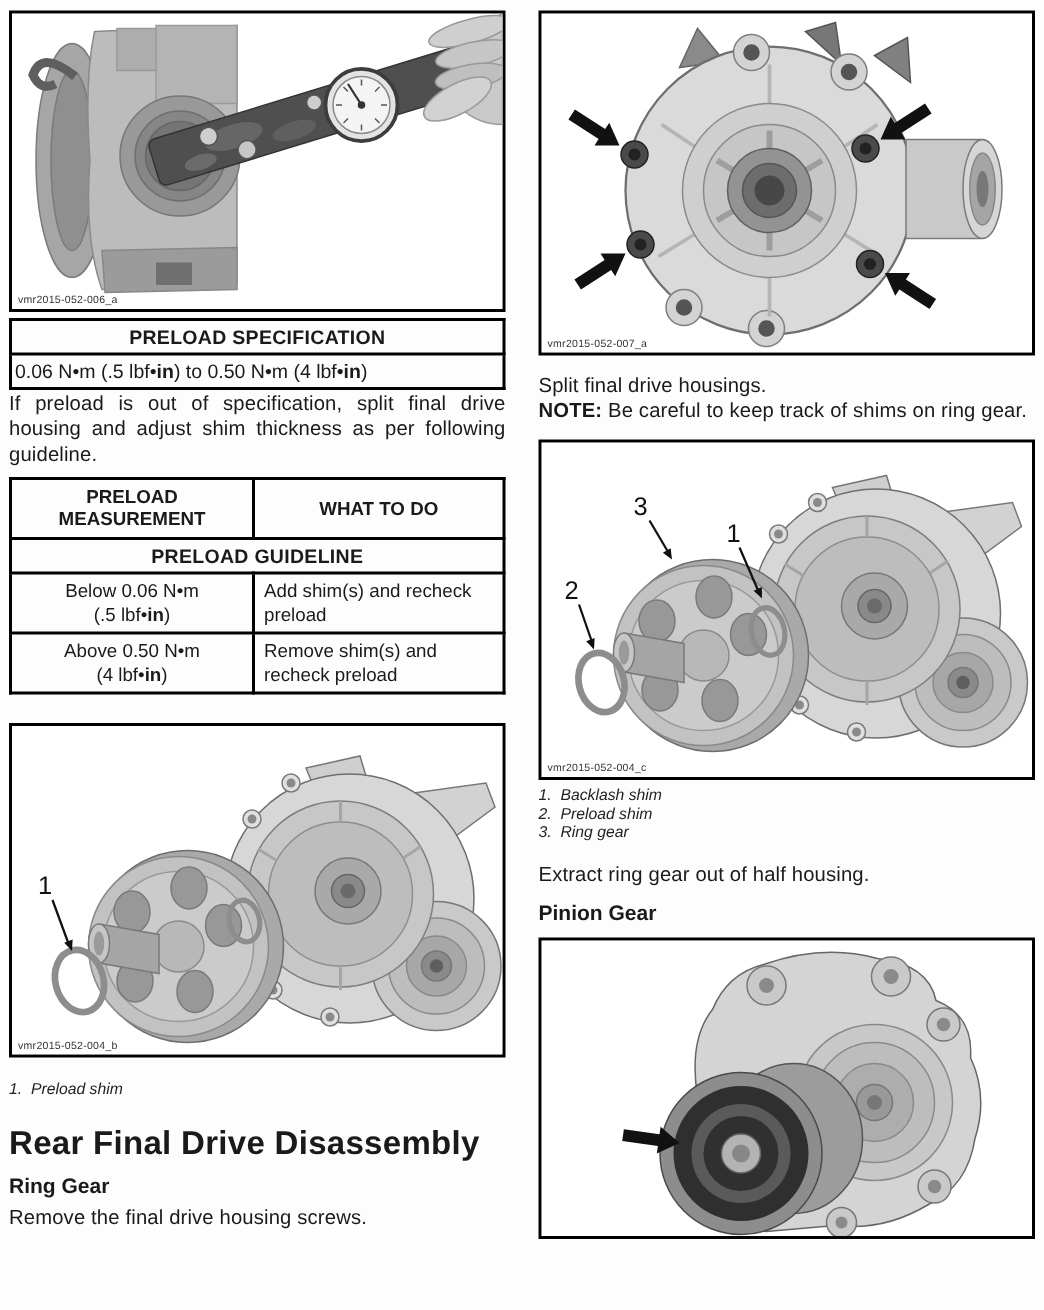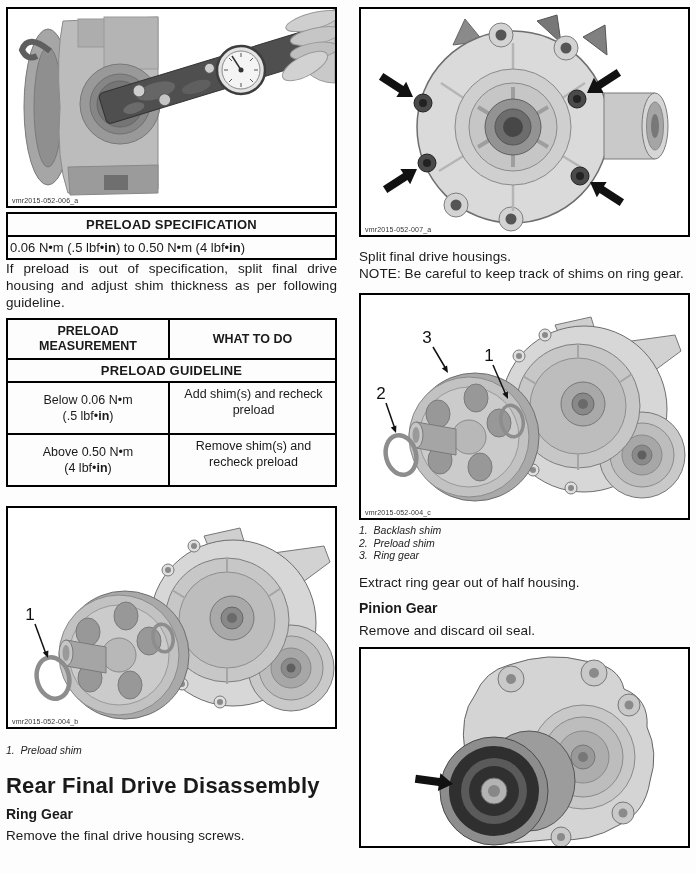--- a/index.html
+++ b/index.html
@@ -16,21 +16,21 @@
 
   .para { font-size:13.5px; line-height:17px; text-align:justify; letter-spacing:.1px; }
   .para.single { text-align:left; }
 
   table { border-collapse:collapse; width:331px; table-layout:fixed; }
   th, td { border:2px solid #000; }
   .tbl-title { font-weight:bold; font-size:13px; text-align:center; padding:3px 2px; letter-spacing:.2px; }
   .tbl-value { font-size:13px; padding:3px 2px; }
   .col-head  { font-weight:bold; font-size:12.5px; text-align:center; padding:4px 2px; line-height:15px; }
   .cell-meas { font-size:12.5px; text-align:center; padding:3px 16px; line-height:16px; }
-  .cell-act  { font-size:12.5px; text-align:center; padding:3px 4px 15px 6px; line-height:16px; }
+  .cell-act  { font-size:12.5px; text-align:left; padding:3px 4px 3px 6px; line-height:16px; }
   .w-meas { width:162px; }
 
   .legend { font-style:italic; font-size:10.5px; line-height:12.5px; color:#222; white-space:pre; }
 
   h1 { font-size:22px; font-weight:bold; letter-spacing:.2px; line-height:22px; }
   h2 { font-size:14px; font-weight:bold; line-height:17px; }
 
   .mt3{margin-top:15px}.mt4{margin-top:4px}.mt5{margin-top:5px}.mt6{margin-top:0}
   .mt7{margin-top:7px}.mt8{margin-top:8px}.mt9{margin-top:9px}.mt11{margin-top:11px}
   .mt12{margin-top:12px}.mt18{margin-top:18px}.mt19{margin-top:19px}
@@ -276,21 +276,21 @@
           <polygon points="0,0 -14,-9 -14,-4 -38,-4 -38,4 -14,4 -14,9" transform="translate(52 88) rotate(33)"></polygon>
           <polygon points="0,0 -14,-9 -14,-4 -38,-4 -38,4 -14,4 -14,9" transform="translate(56 160) rotate(-33)"></polygon>
           <polygon points="0,0 -14,-9 -14,-4 -38,-4 -38,4 -14,4 -14,9" transform="translate(226 84) rotate(147)"></polygon>
           <polygon points="0,0 -14,-9 -14,-4 -38,-4 -38,4 -14,4 -14,9" transform="translate(229 173) rotate(213)"></polygon>
         </g>
       </svg>
       <div class="fig-caption">vmr2015-052-007_a</div>
     </div>
 
     <p class="para single mt11">Split final drive housings.</p>
-    <p class="para mt6"><span style="font-weight: normal;">NOTE:</span><span> Be careful to keep track of shims on ring gear.</span></p>
+    <p class="para mt6"><span style="font-weight: bold;">NOTE:</span><span> Be careful to keep track of shims on ring gear.</span></p>
 
     <div class="figure mt11" style="height:227px">
       <svg viewBox="0 0 327 223">
         <rect x="0" y="0" width="327" height="223" fill="#ffffff"></rect>
 
         <g>
           <polygon points="194,30 230,22 236,42 204,54" fill="#cfcfcf" stroke="#777"></polygon>
           <polygon points="256,48 314,40 320,56 274,90" fill="#d2d2d2" stroke="#777"></polygon>
           <circle cx="223" cy="114" r="83" fill="#d7d7d7" stroke="#6e6e6e"></circle>
           <circle cx="281" cy="160" r="43" fill="#c9c9c9" stroke="#777"></circle>
@@ -358,21 +358,20 @@
       </svg>
       <div class="fig-caption">vmr2015-052-004_c</div>
     </div>
 
     <div class="legend mt4">1.  Backlash shim</div>
     <div class="legend">2.  Preload shim</div>
     <div class="legend">3.  Ring gear</div>
 
     <p class="para single mt12">Extract ring gear out of half housing.</p>
     <h2 class="mt9">Pinion Gear</h2>
-    <p class="para single mt5">Remove and discard oil seal.</p>
 
     <div class="figure mt8" style="height:201px">
       <svg viewBox="0 0 327 197">
         <rect x="0" y="0" width="327" height="197" fill="#ffffff"></rect>
         <path d="M148,16 Q188,2 224,12 Q258,16 263,40 Q288,50 286,78 Q298,104 289,132 Q284,164 258,176 Q228,194 196,190 L150,194 Q115,190 108,162 Q96,132 104,104 Q98,66 114,46 Q124,22 148,16 Z" fill="#d4d4d4" stroke="#666"></path>
         <g fill="#c9c9c9" stroke="#777">
           <circle cx="150" cy="30" r="13"></circle>
             <circle cx="233" cy="24" r="13"></circle>
           <circle cx="268" cy="56" r="11"></circle>
             <circle cx="262" cy="164" r="11"></circle>

